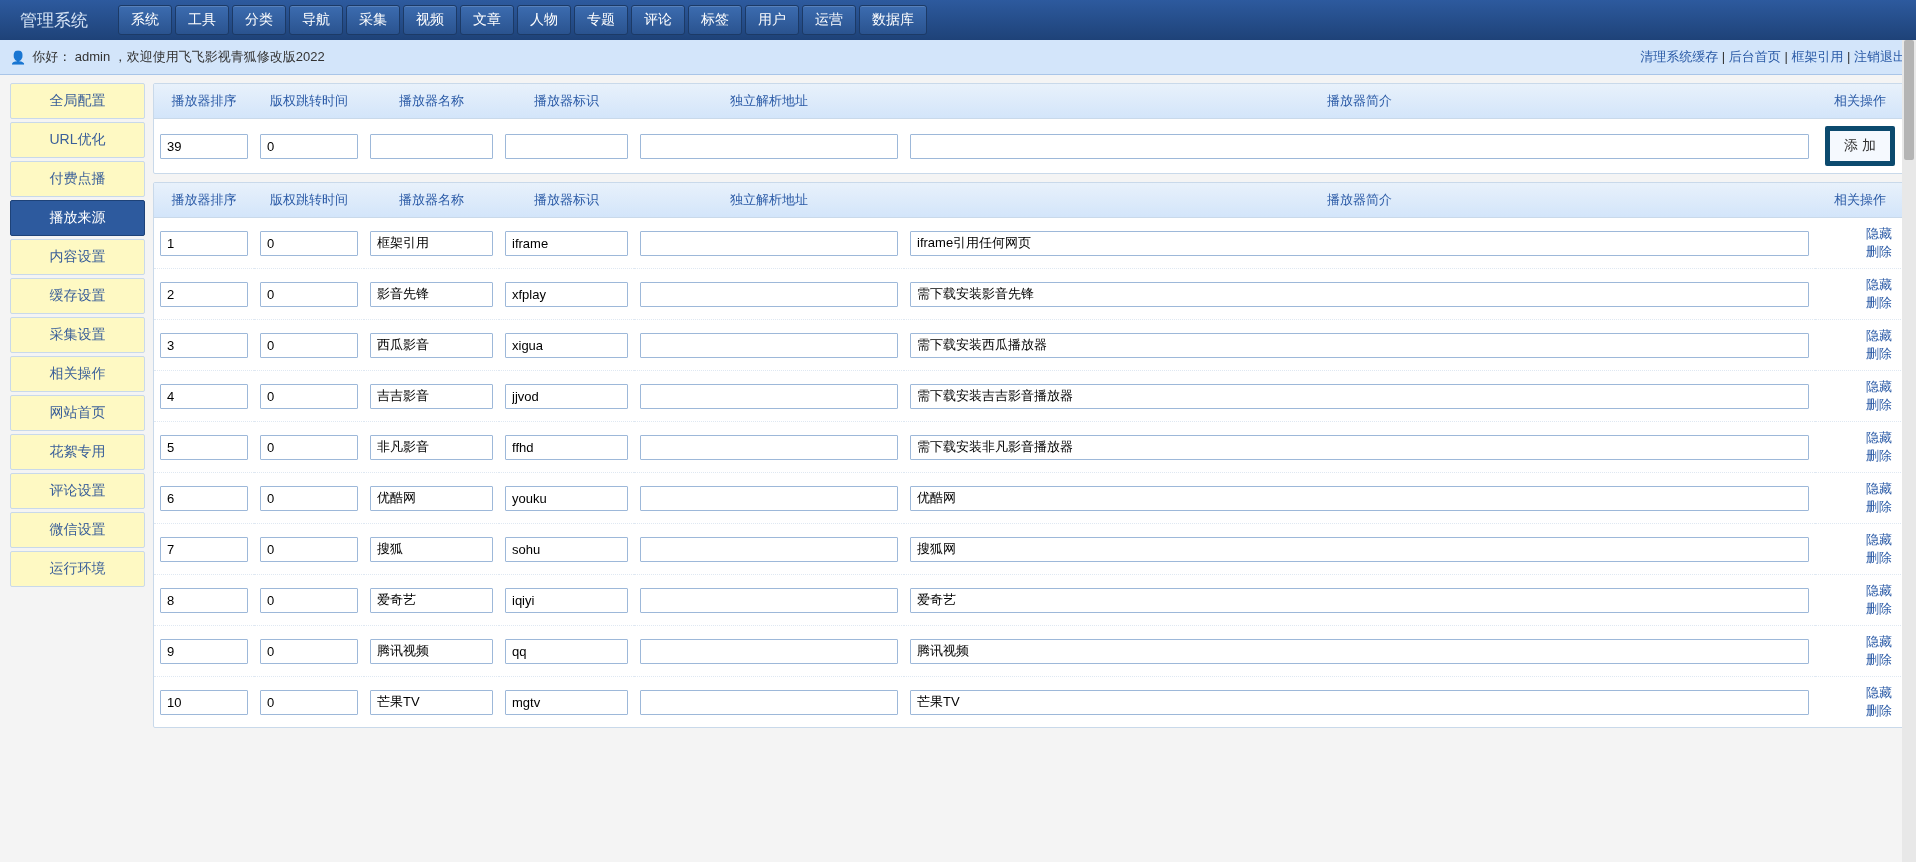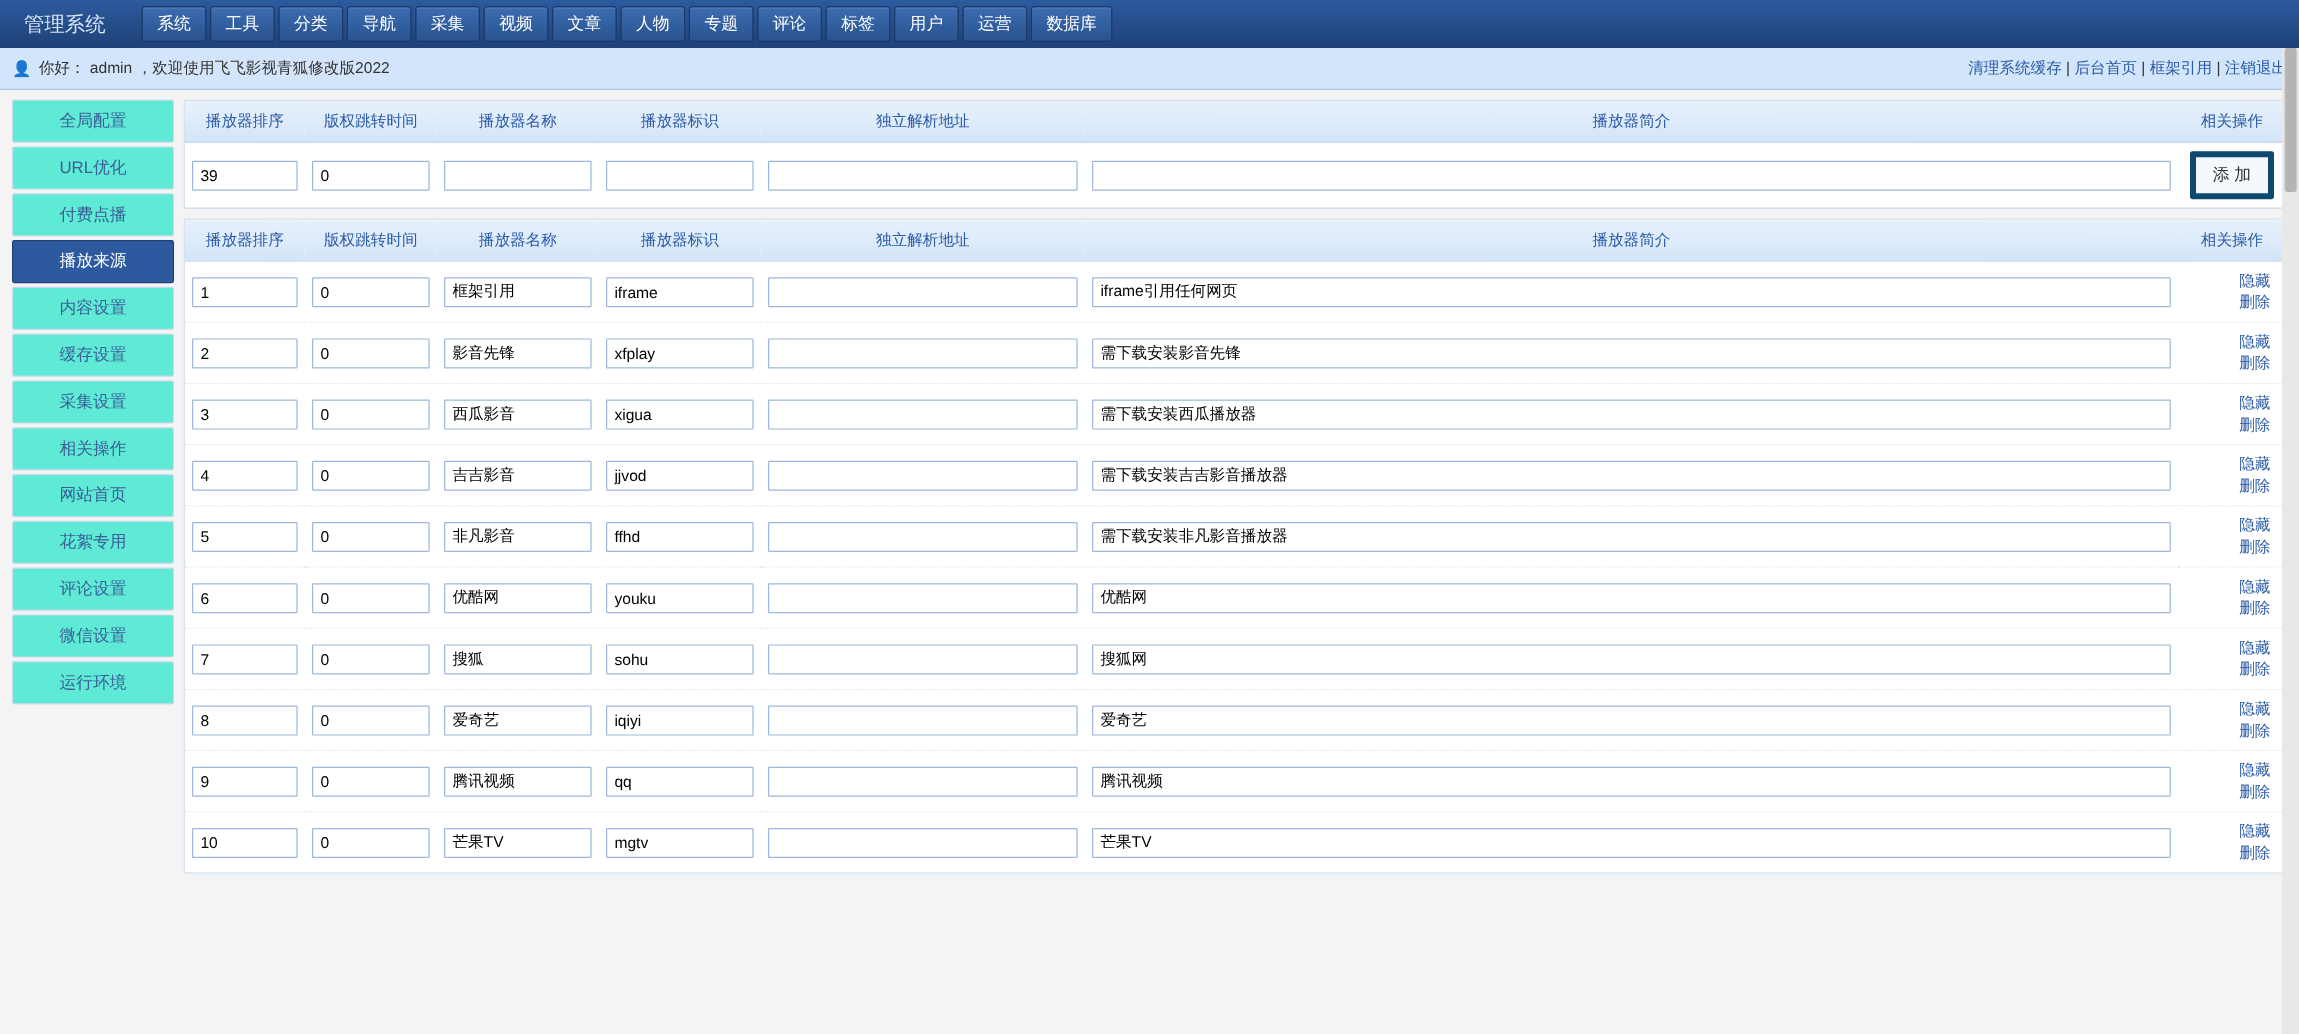--- a/index.html
+++ b/index.html
@@ -59,21 +59,21 @@
   .main {
     display: flex;
     padding: 8px 10px;
     gap: 8px;
   }
   .sidebar {
     width: 135px;
     flex-shrink: 0;
   }
   .sidebar-item {
-    background: #5eead4;
+    background: #fef9c3;
     border: 1px solid #c9d9ea;
     border-radius: 2px;
     padding: 8px 0;
     text-align: center;
     margin-bottom: 3px;
     font-size: 14px;
     color: #3a5f99;
     cursor: pointer;
   }
   .sidebar-item.active {

